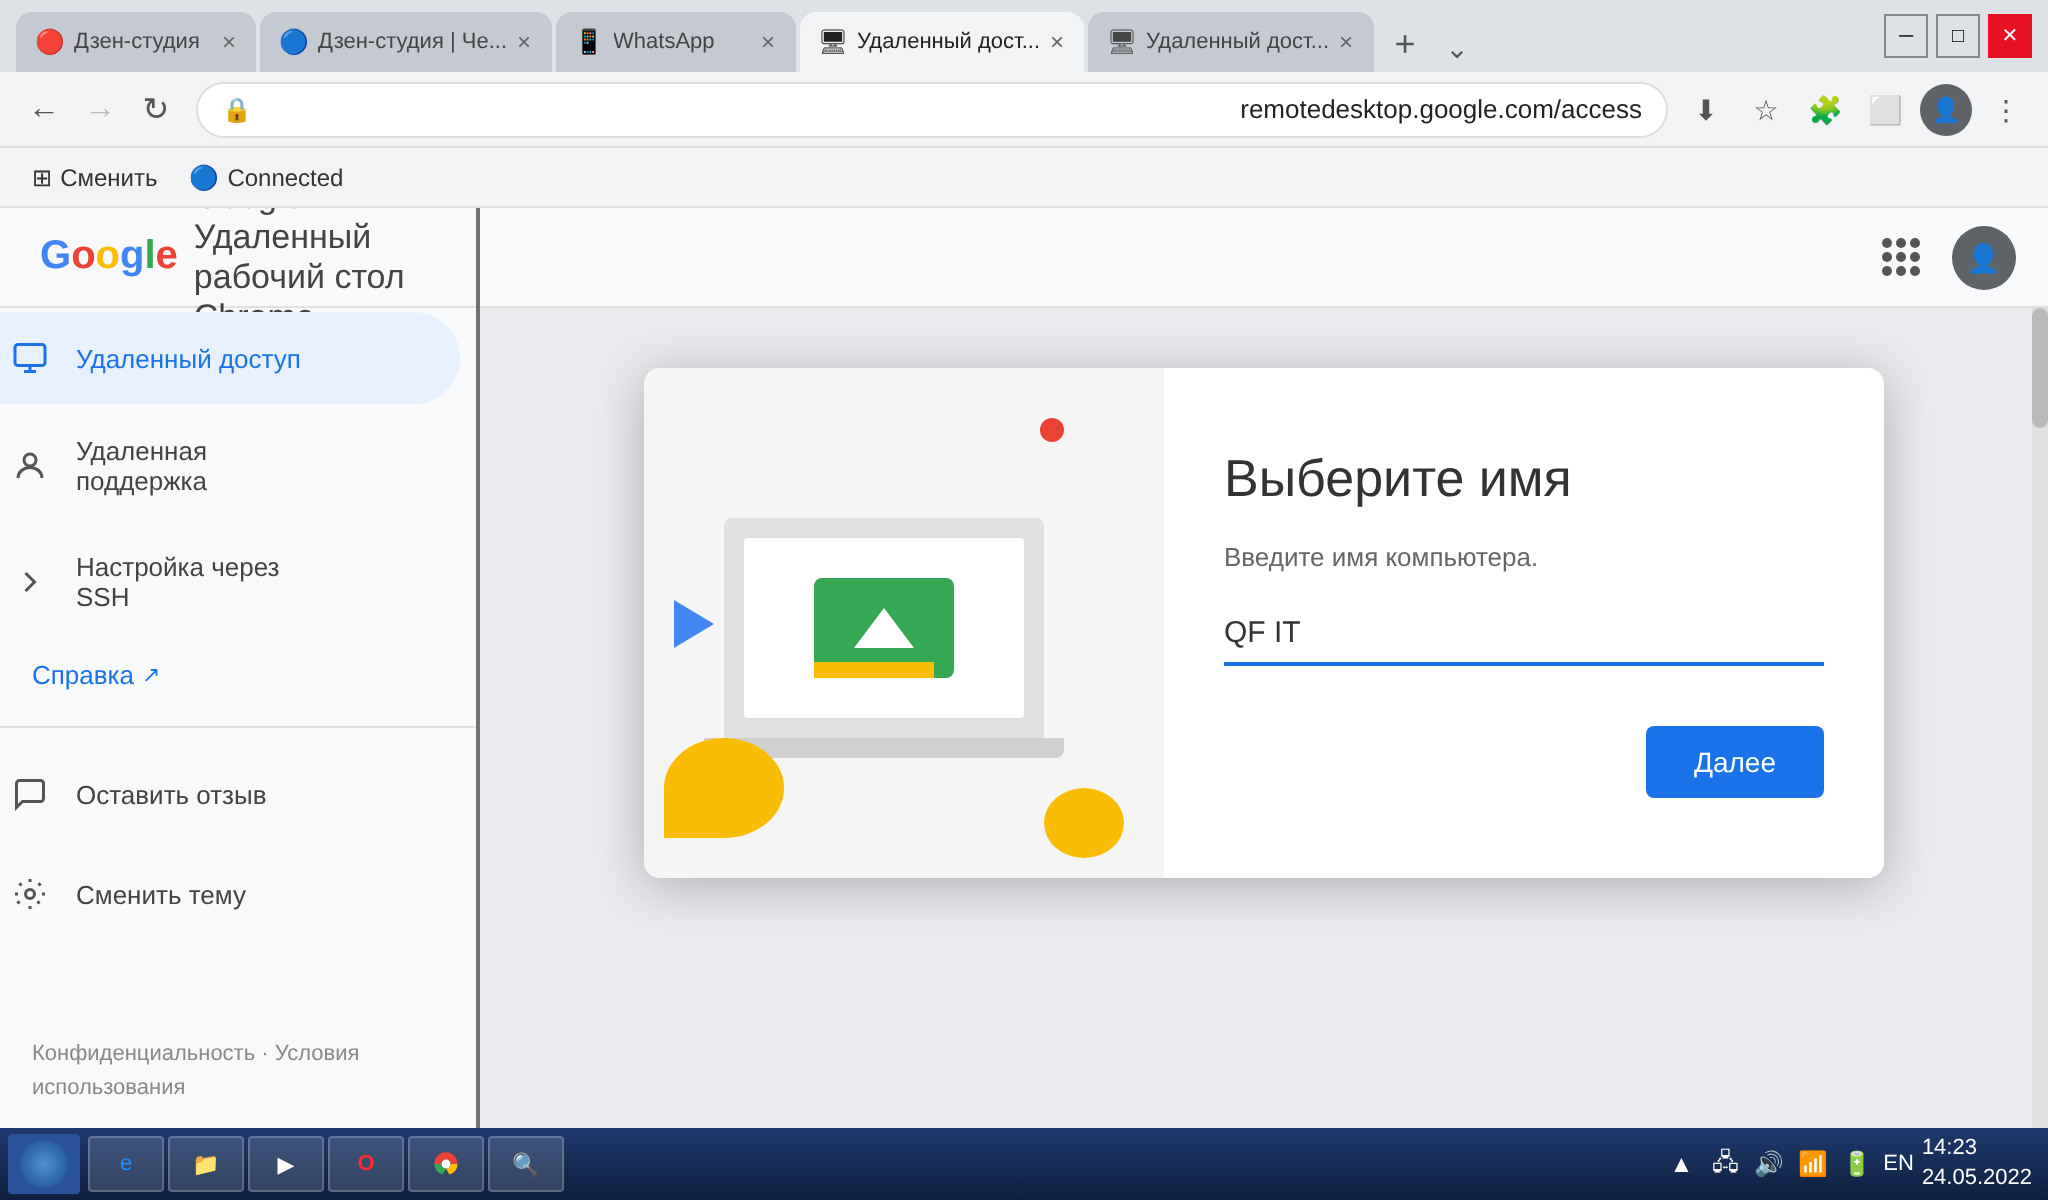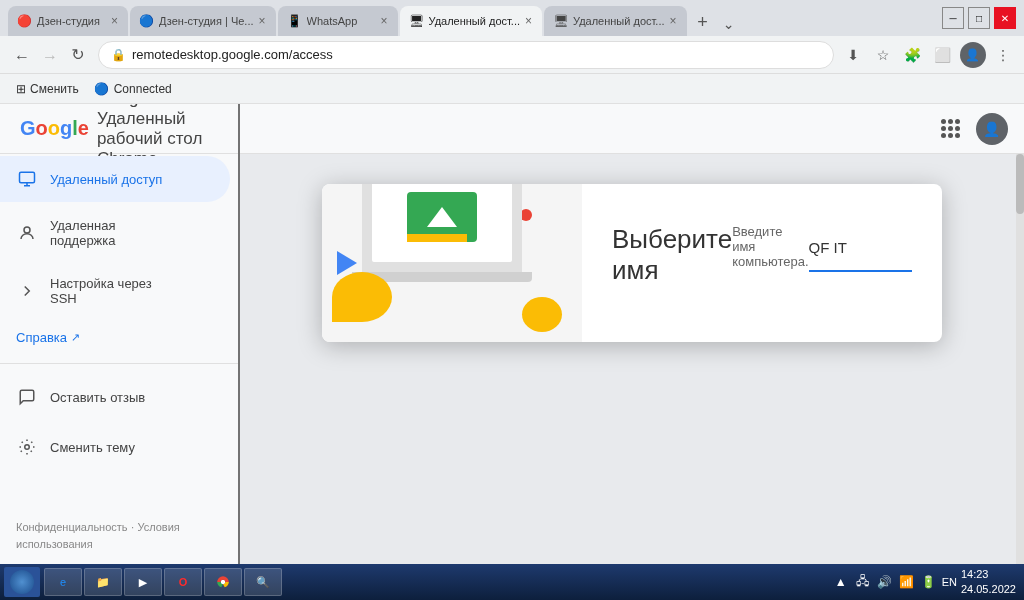--- a/index.html
+++ b/index.html
@@ -137,21 +137,21 @@
       border-radius: 14px;
       background: white;
       display: flex;
       align-items: center;
       padding: 0 12px;
       margin: 0 6px;
       font-size: 13px;
       color: #222;
     }
     .address-lock { color: #1a73e8; margin-right: 6px; font-size: 12px; }
-    .address-text { flex: 1; }
+    .address-text { flex: 1; text-align: right; }
     .toolbar-icons {
       display: flex;
       align-items: center;
       gap: 4px;
     }
     .toolbar-icon-btn {
       width: 26px;
       height: 26px;
       border-radius: 50%;
       border: none;
@@ -202,21 +202,21 @@
       background: #f8f9fa;
       border-right: 2px solid #737373;
       display: flex;
       flex-direction: column;
       padding-top: 0;
       flex-shrink: 0;
     }
     .sidebar-item {
       display: flex;
       align-items: center;
-      padding: 12px 16px;
+      padding: 12px 4px;
       cursor: pointer;
       color: #444;
       font-size: 13px;
       border-radius: 0 24px 24px 0;
       margin: 2px 8px 2px 0;
     }
     .sidebar-item.active { background: #e8f0fe; color: #1a73e8; }
     .sidebar-icon {
       width: 22px;
       height: 22px;
@@ -420,21 +420,21 @@
       width: 40px;
       height: 35px;
       background: #fbbc05;
       border-radius: 50%;
     }
 
     .dialog-content {
       flex: 1;
       padding: 40px 30px;
       display: flex;
-      flex-direction: row;
+      flex-direction: column;
     }
     .dialog-title {
       font-size: 26px;
       color: #333;
       margin-bottom: 16px;
       font-weight: 400;
     }
     .dialog-subtitle {
       font-size: 13px;
       color: #666;
@@ -772,20 +772,23 @@
             </div>
 
             <div class="illus-yellow-blob"></div>
             <div class="illus-yellow-blob2"></div>
           </div>
 
           <div class="dialog-content">
             <h2 class="dialog-title">Выберите имя</h2>
             <p class="dialog-subtitle">Введите имя компьютера.</p>
             <input class="dialog-input" type="text" value="QF IT" style="">
+            <div class="dialog-actions">
+              <button class="btn-next">Далее</button>
+            </div>
           </div>
         </div>
 
         <div class="scrollbar">
           <div class="scrollbar-thumb"></div>
         </div>
       </div>
     </div>
   </div>
 </div>

